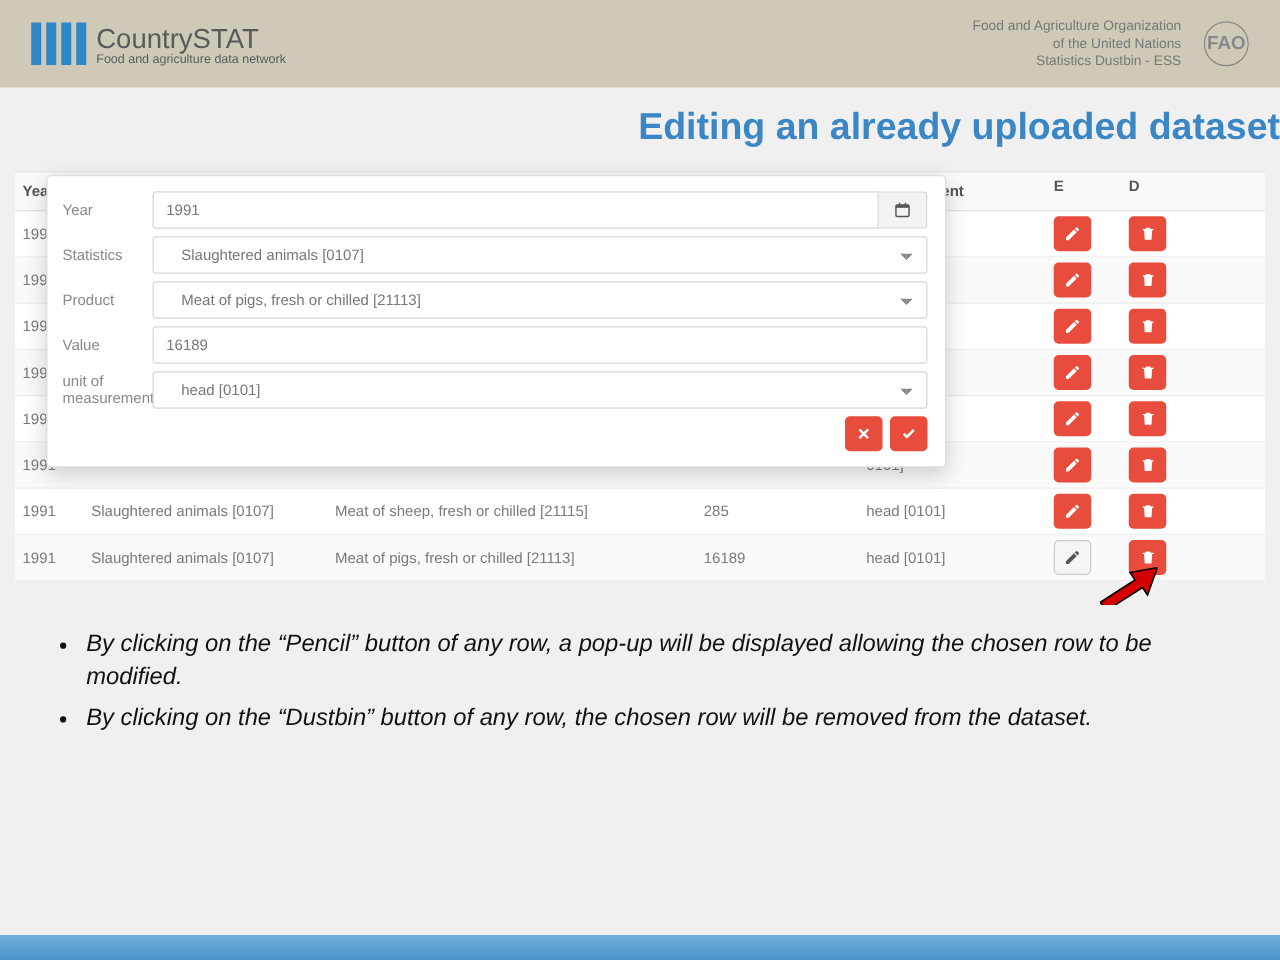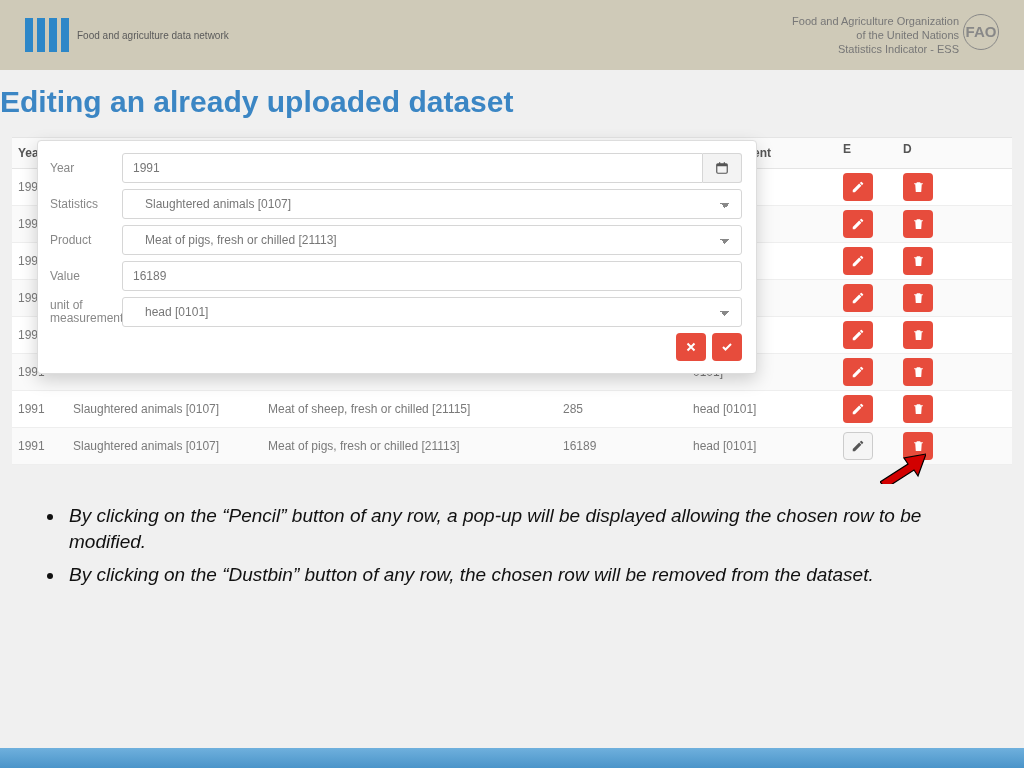--- a/index.html
+++ b/index.html
@@ -4,23 +4,23 @@
 <style>
   * { box-sizing: border-box; margin: 0; padding: 0; }
   body { width: 1024px; height: 768px; font-family: Arial, Helvetica, sans-serif; background: #f0f0f0; overflow: hidden; position: relative; }
   .topbar { height: 70px; background: #cfcab8; display: flex; align-items: center; justify-content: space-between; padding: 0 25px; }
   .brand { display: flex; align-items: center; gap: 8px; }
   .brand-bars { display: flex; gap: 4px; }
   .brand-bars span { width: 8px; height: 34px; background: #2d87c8; display: block; }
   .brand-text { color: #5a5a5a; }
   .brand-title { font-size: 22px; font-weight: 400; margin-bottom: -2px; }
   .brand-sub { font-size: 10px; }
-  .org { text-align: right; color: #777; font-size: 11px; line-height: 1.3; display: flex; align-items: flex-start; gap: 4px; }
+  .org { text-align: right; color: #777; font-size: 11px; line-height: 1.3; display: flex; align-items: center; gap: 18px; }
   .fao-logo { width: 36px; height: 36px; border: 1.5px solid #888; border-radius: 50%; display: flex; align-items: center; justify-content: center; font-size: 15px; color: #888; font-weight: bold; }
-  .slide-title { text-align: left; color: #3b86c4; font-size: 30px; font-weight: bold; font-family: Verdana, sans-serif; margin: 15px 0 18px; }
+  .slide-title { text-align: right; color: #3b86c4; font-size: 30px; font-weight: bold; font-family: Verdana, sans-serif; margin: 15px 0 18px; }
   .table-wrap { margin: 0 12px; background: #fff; font-size: 12px; color: #7a7a7a; position: relative; }
   .thead { display: flex; border-top: 1px solid #e4e4e4; border-bottom: 1px solid #e4e4e4; font-weight: bold; color: #555; background:#fafafa; }
   .row { display: flex; border-bottom: 1px solid #eee; align-items: center; min-height: 36px; }
   .row:nth-child(even){ background:#fafafa; }
   .c-year { width: 55px; padding: 8px 6px; }
   .c-ind { width: 195px; padding: 8px 6px; }
   .c-prod { width: 295px; padding: 8px 6px; }
   .c-val { width: 130px; padding: 8px 6px; }
   .c-unit { width: 150px; padding: 8px 6px; }
   .c-e { width: 60px; padding: 4px 6px; }
@@ -49,28 +49,29 @@
 
 <div class="topbar">
   <div class="brand">
     <div class="brand-bars">
         <span></span>
         <span></span>
         <span></span>
         <span></span>
       </div>
     <div class="brand-text">
+      <div class="brand-title">CountrySTAT</div>
       <div class="brand-sub">Food and agriculture data network</div>
     </div>
   </div>
   <div class="org">
     <div>
       <div>Food and Agriculture Organization</div>
       <div>of the United Nations</div>
-      <div>Statistics Indicator - ESS</div>
+      <div>Statistics Dustbin - ESS</div>
     </div>
     <div class="fao-logo">FAO</div>
   </div>
 </div>
 
 <div class="slide-title">Editing an already uploaded dataset</div>
 
 <div class="table-wrap">
   <div class="thead">
     <div class="c-year">Year</div>

